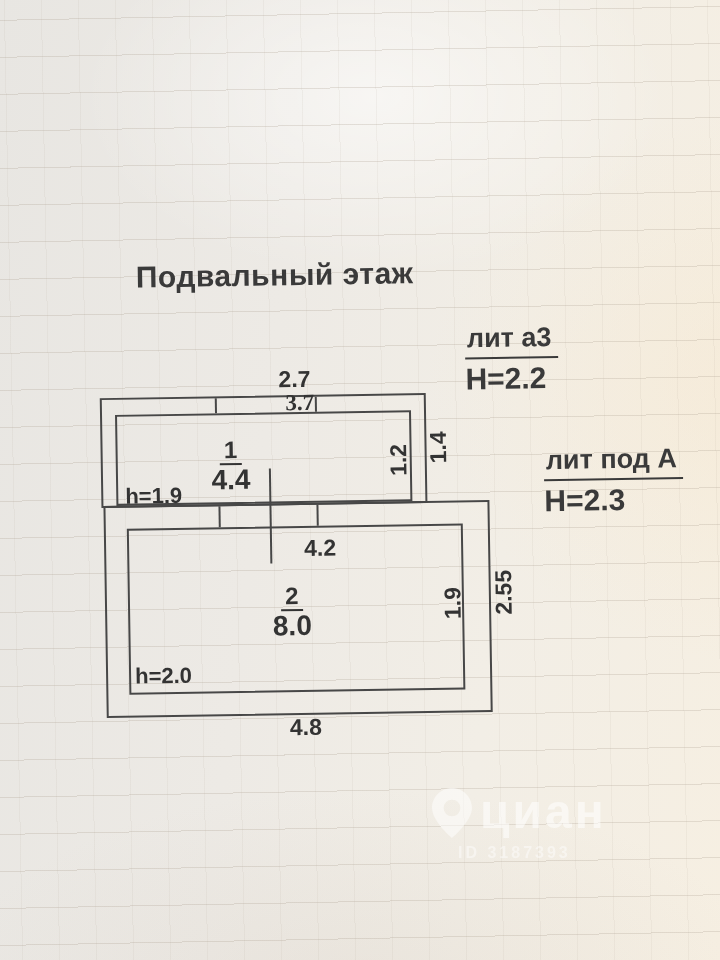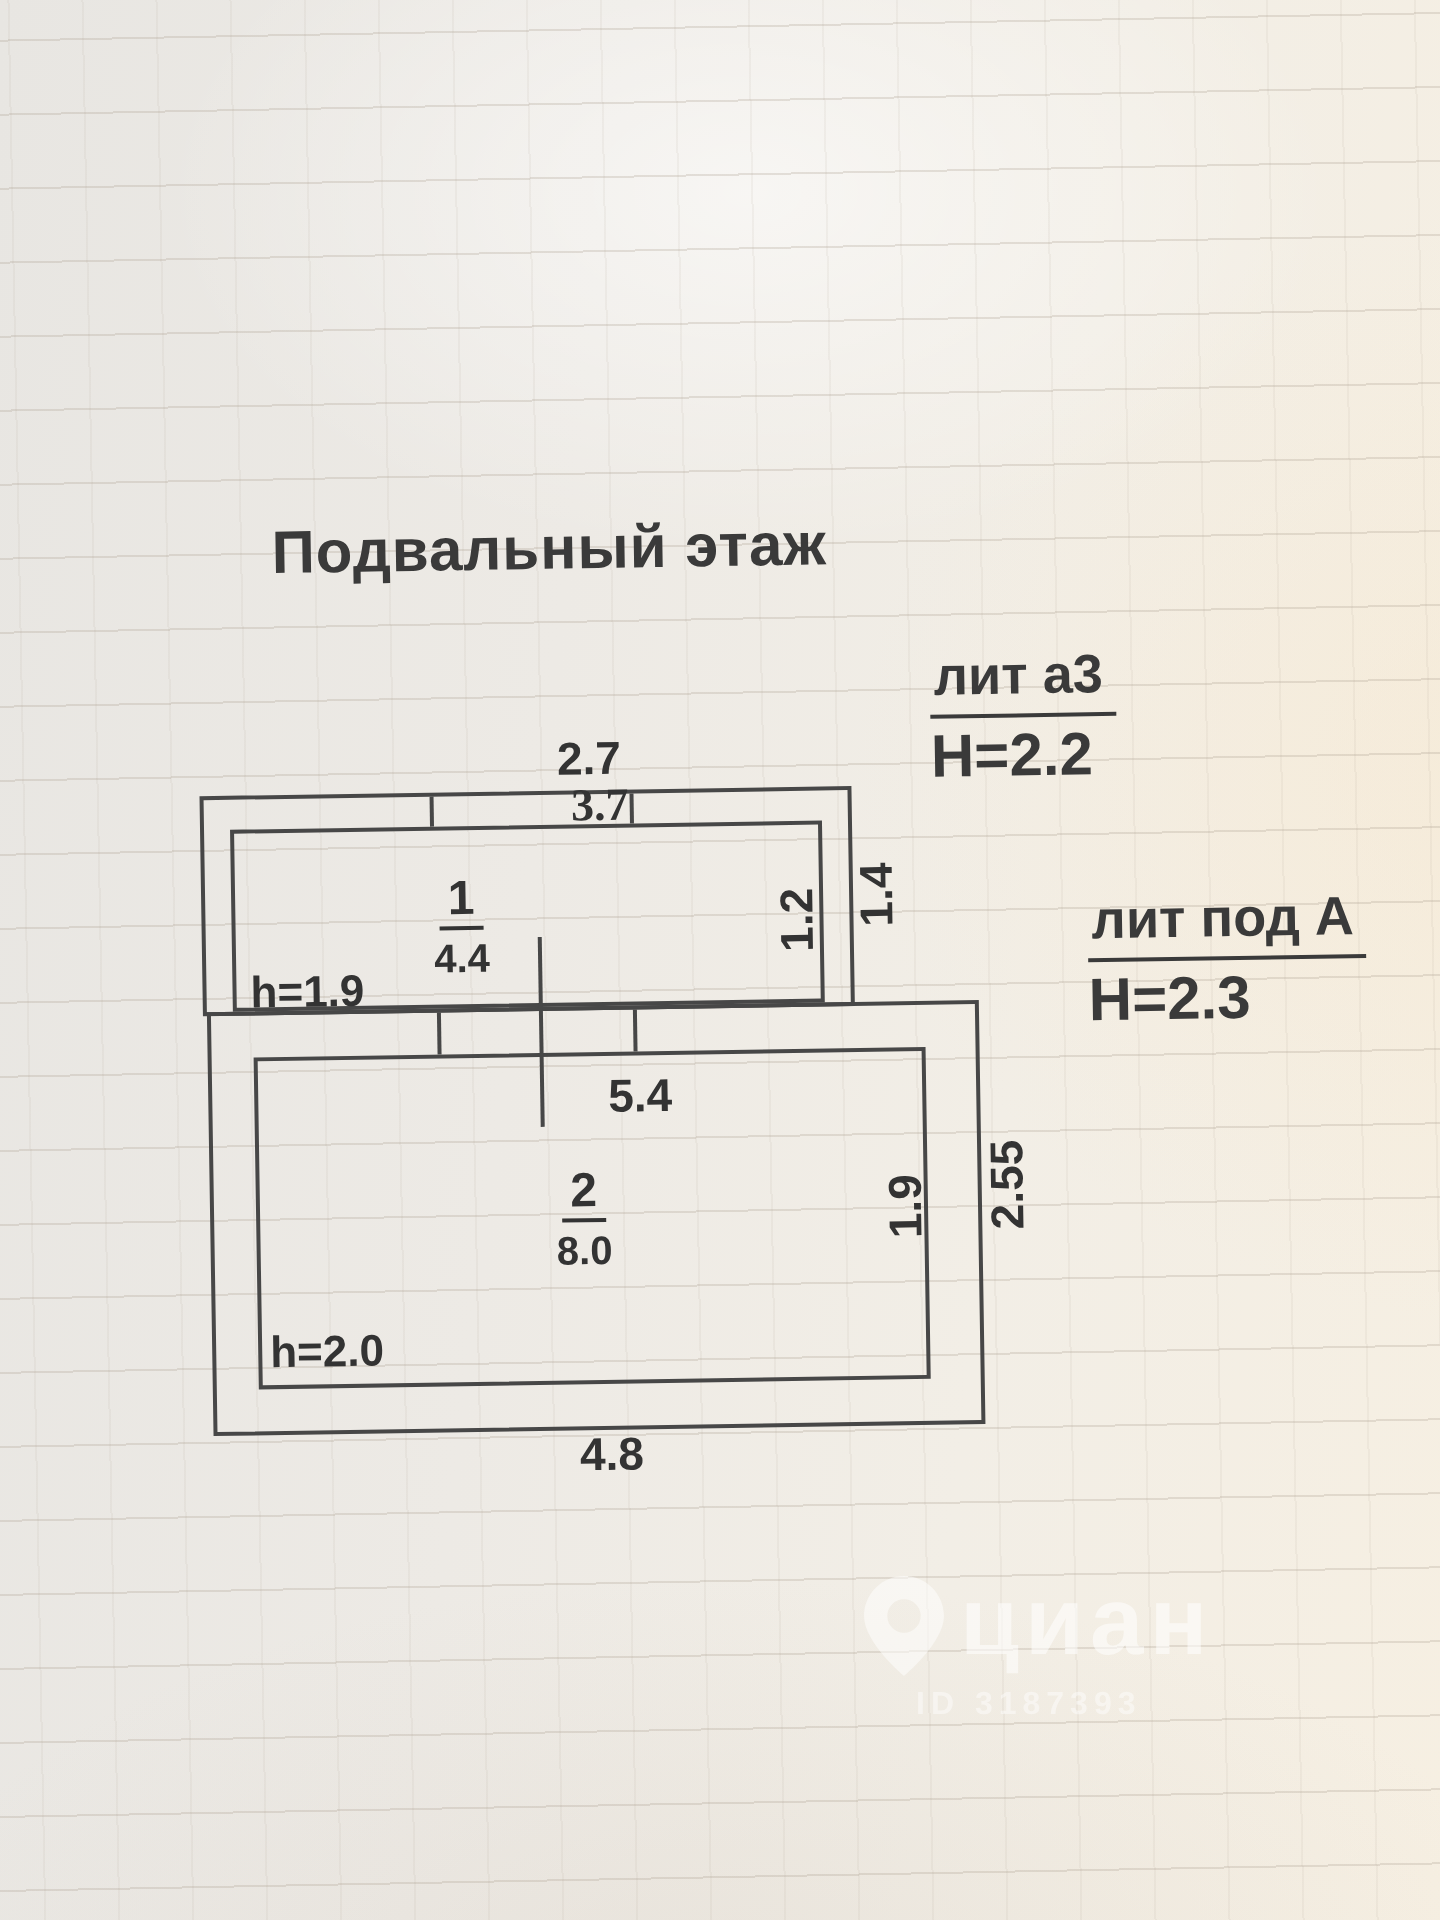--- a/index.html
+++ b/index.html
@@ -23,21 +23,21 @@
       repeating-linear-gradient(to right, rgba(0,0,0,0) 0px, rgba(0,0,0,0) 36px, rgba(172,160,145,0.10) 36px, rgba(172,160,145,0.10) 37px);
   }
   .plan{position:absolute;inset:0;transform:rotate(-0.9deg);transform-origin:300px 540px;color:#363636;}
   .rect{position:absolute;border:2px solid #474747;}
   .vline{position:absolute;width:2px;background:#474747;}
   .dim{position:absolute;font-size:23px;font-weight:bold;color:#333;text-align:center;white-space:nowrap;}
   .dim.rot{transform:rotate(-90deg);transform-origin:center;}
   .htxt{position:absolute;font-size:22px;font-weight:bold;color:#333;white-space:nowrap;}
   .room-label{position:absolute;text-align:center;font-weight:bold;color:#333;}
   .room-label .num{display:inline-block;font-size:24px;line-height:24px;border-bottom:2px solid #333;padding:0 4px 1px 4px;}
-  .room-label .area{font-size:20px;line-height:26px;margin-top:2px;}
+  .room-label .area{font-size:28px;line-height:26px;margin-top:2px;}
   .title{position:absolute;left:140px;top:258px;font-size:30px;font-weight:600;letter-spacing:0.5px;color:#3a3a3a;white-space:nowrap;}
   .lit{position:absolute;font-size:27px;font-weight:600;color:#3a3a3a;white-space:nowrap;}
   .lit .lbl{display:inline-block;border-bottom:2px solid #3a3a3a;padding:0 6px 3px 2px;}
   .lit .hgt{font-size:30px;margin-top:3px;}
   
   .wm{position:absolute;left:432px;top:788px;color:rgba(255,255,255,0.55);display:flex;align-items:flex-start;}
   .wm .brand{font-size:48px;font-weight:bold;letter-spacing:3px;line-height:48px;}
   .wm-id{position:absolute;left:458px;top:844px;font-size:16px;font-weight:bold;letter-spacing:3px;color:rgba(255,255,255,0.45);white-space:nowrap;}
   .pin{width:40px;height:50px;margin-right:8px;opacity:0.9;}
 </style>
@@ -80,21 +80,21 @@
     <div class="dim rot" style="left:378px;top:448px;width:44px;">1.2</div>
     <div class="dim rot" style="left:418px;top:436px;width:44px;">1.4</div>
 
     <div class="rect" style="left:104px;top:503px;width:382px;height:208px;"></div>
     <div class="rect" style="left:127px;top:526px;width:332px;height:162px;"></div>
     <div class="vline" style="left:219px;top:505px;height:21px;"></div>
     <div class="vline" style="left:317px;top:505px;height:21px;"></div>
 
     <div class="vline" style="left:270px;top:468px;height:95px;"></div>
 
-    <div class="dim" style="left:290px;top:535px;width:60px;">5.4</div>
+    <div class="dim" style="left:290px;top:535px;width:60px;">4.2</div>
 
     <div class="room-label" style="left:261px;top:584px;width:60px;">
       <span class="num">2</span>
       <div class="area">8.0</div>
     </div>
 
     <div class="htxt" style="left:133px;top:661px;">h=2.0</div>
 
     <div class="dim rot" style="left:430px;top:592px;width:44px;">1.9</div>
     <div class="dim rot" style="left:473px;top:582px;width:60px;">2.55</div>

